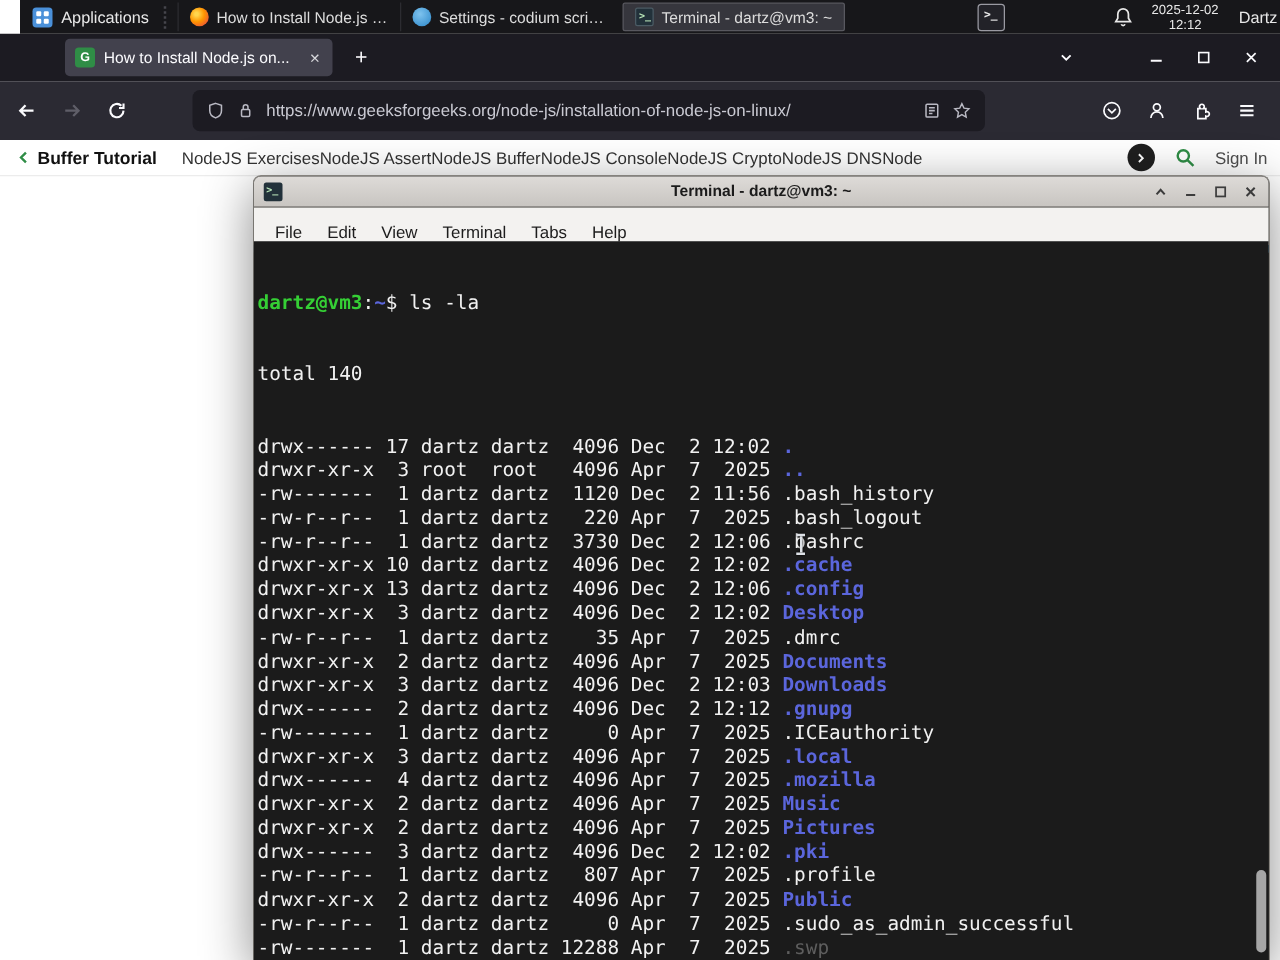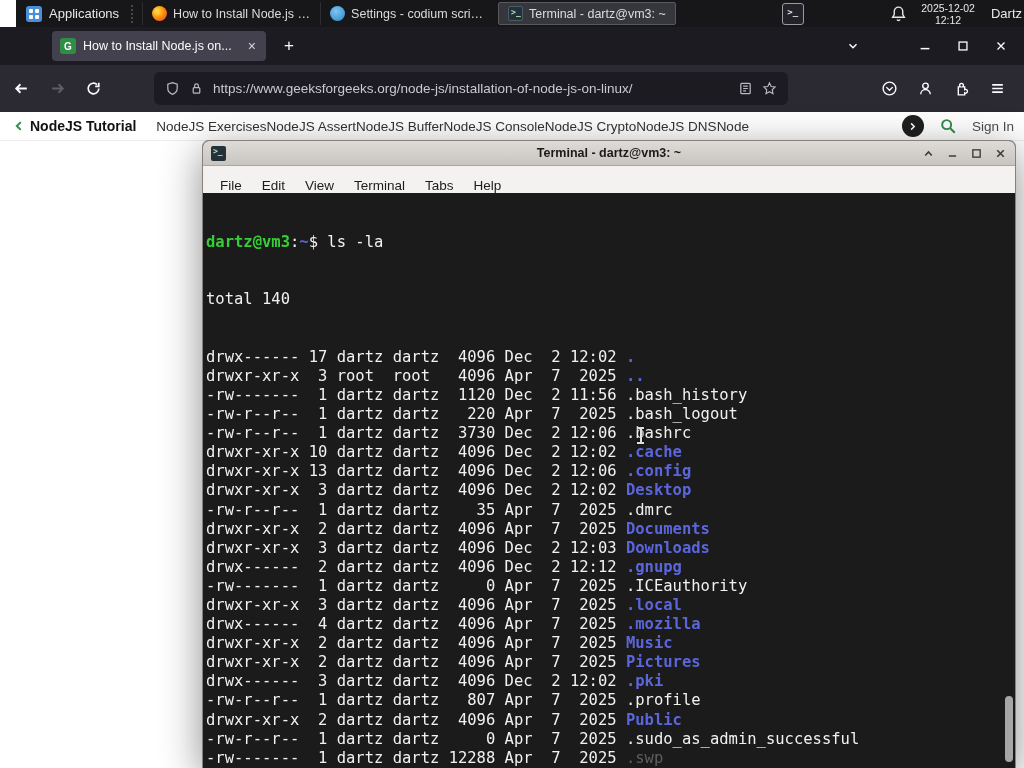--- a/index.html
+++ b/index.html
@@ -246,21 +246,21 @@
       </span>
     </div>
   </div>
 
   <div class="site-nav">
     <span class="chev">
       <svg viewBox="0 0 16 16" fill="none" stroke="currentColor" stroke-width="2.2">
           <path d="M10 3.5 L5.5 8 L10 12.5"></path>
         </svg>
     </span>
-    <span class="site-primary">NodeJS Tutorial</span>
+    <span class="site-primary">Buffer Tutorial</span>
     <div class="site-links">
       <span>NodeJS Exercises</span>
       <span>NodeJS Assert</span>
       <span>NodeJS Buffer</span>
       <span>NodeJS Console</span>
       <span>NodeJS Crypto</span>
       <span>NodeJS DNS</span>
       <span>Node</span>
     </div>
     <div class="site-right">

